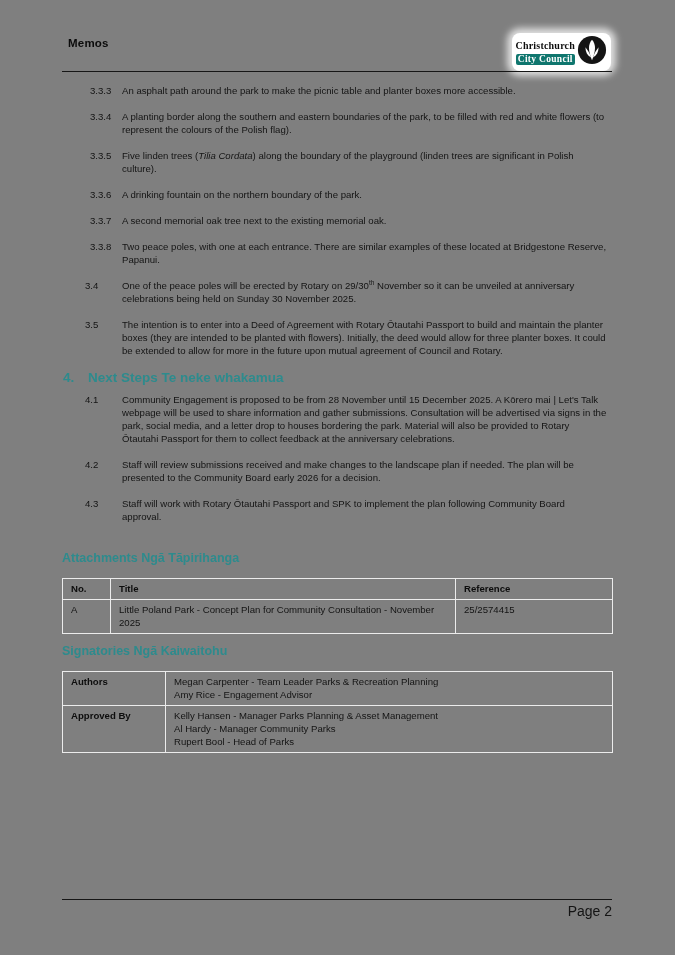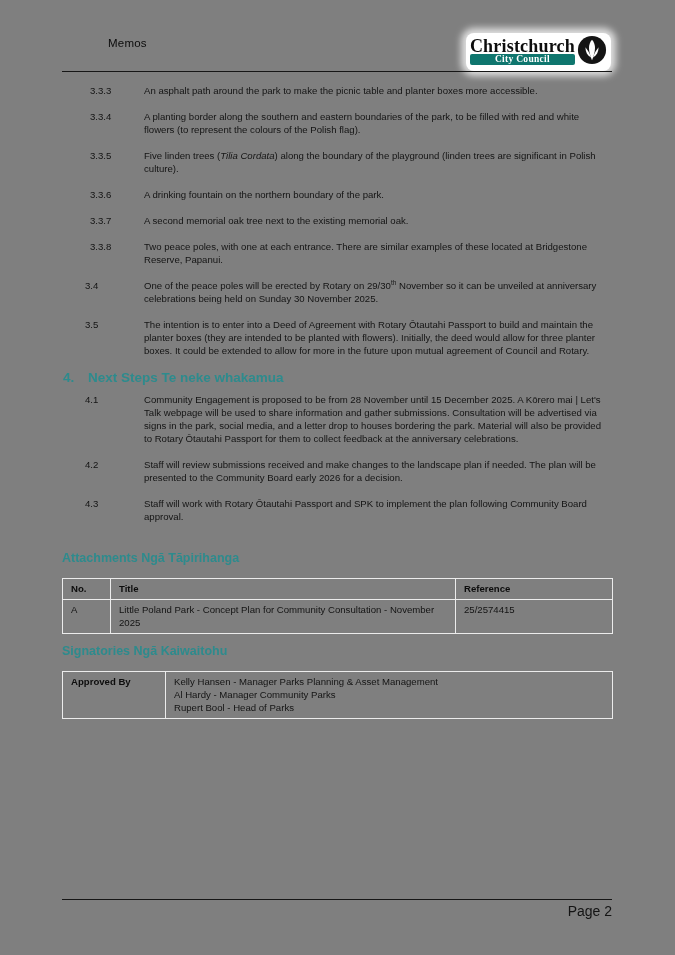--- a/index.html
+++ b/index.html
@@ -8,43 +8,43 @@
     background:#7f7f7f;
     font-family:"Liberation Sans", sans-serif;
     color:#101010;
     -webkit-font-smoothing:antialiased;
   }
   .page{position:relative;width:675px;height:955px;overflow:hidden;}
 
   
   .doc-title{
     position:absolute;left:68px;top:37px;
-    font-size:11.5px;font-weight:400;color:#0b0b0b;letter-spacing:.2px;margin-left:40px;
+    font-size:11.5px;font-weight:700;color:#0b0b0b;letter-spacing:.2px;
   }
   .logo{
     position:absolute;right:64px;top:33px;
     display:flex;align-items:center;gap:2px;
     background:#ffffff;border-radius:8px;padding:2px 4px;
     box-shadow:0 0 7px 5px rgba(255,255,255,.75);
   }
   .logo-text{display:flex;flex-direction:column;align-items:stretch;}
   .logo-l1{
     font-family:"Liberation Serif", serif;font-weight:700;
-    font-size:18px;line-height:14px;color:#0d0d0d;text-align:center;letter-spacing:.2px;
+    font-size:10px;line-height:14px;color:#0d0d0d;text-align:center;letter-spacing:.2px;
   }
   .logo-l2{
     font-family:"Liberation Serif", serif;font-weight:700;
     font-size:9.5px;line-height:11px;color:#ffffff;background:#0f766e;
     text-align:center;border-radius:2px;margin-top:1px;padding:0 2px;letter-spacing:.3px;
   }
   .hdr-rule{position:absolute;left:62px;right:63px;top:71px;border-top:1.7px solid #161616;}
 
   
   .flow{position:absolute;left:62px;top:84px;width:545px;}
-  .li{display:flex;margin-bottom:13px;font-size:9.6px;line-height:13px;color:#141414;gap:22px;}
+  .li{display:flex;margin-bottom:13px;font-size:9.6px;line-height:13px;color:#141414;}
   .li .txt{flex:1;}
   .l3{padding-left:28px;} .l3 .num{flex:0 0 32px;}
   .l2{padding-left:23px;} .l2 .num{flex:0 0 37px;}
   sup{font-size:6.5px;line-height:0;}
   i{font-style:italic;}
 
   .sec-head{
     display:flex;margin:2px 0 7px 1px;
     font-size:13.5px;line-height:16px;font-weight:700;color:#2d8b8d;
   }
@@ -186,20 +186,27 @@
       </table>
 
     <div class="sub-head mt-sig">Signatories Ngā Kaiwaitohu</div>
 
     <table>
       <colgroup>
           <col class="sig-col-label">
           <col class="sig-col-val">
         </colgroup>
       <tbody>
+          <tr>
+        <td class="sig-label">Authors</td>
+        <td>
+          <div class="name-line">Megan Carpenter - Team Leader Parks &amp; Recreation Planning</div>
+          <div class="name-line">Amy Rice - Engagement Advisor</div>
+        </td>
+      </tr>
       <tr>
         <td class="sig-label">Approved By</td>
         <td>
           <div class="name-line">Kelly Hansen - Manager Parks Planning &amp; Asset Management</div>
           <div class="name-line">Al Hardy - Manager Community Parks</div>
           <div class="name-line">Rupert Bool - Head of Parks</div>
         </td>
       </tr>
     </tbody>
       </table>

